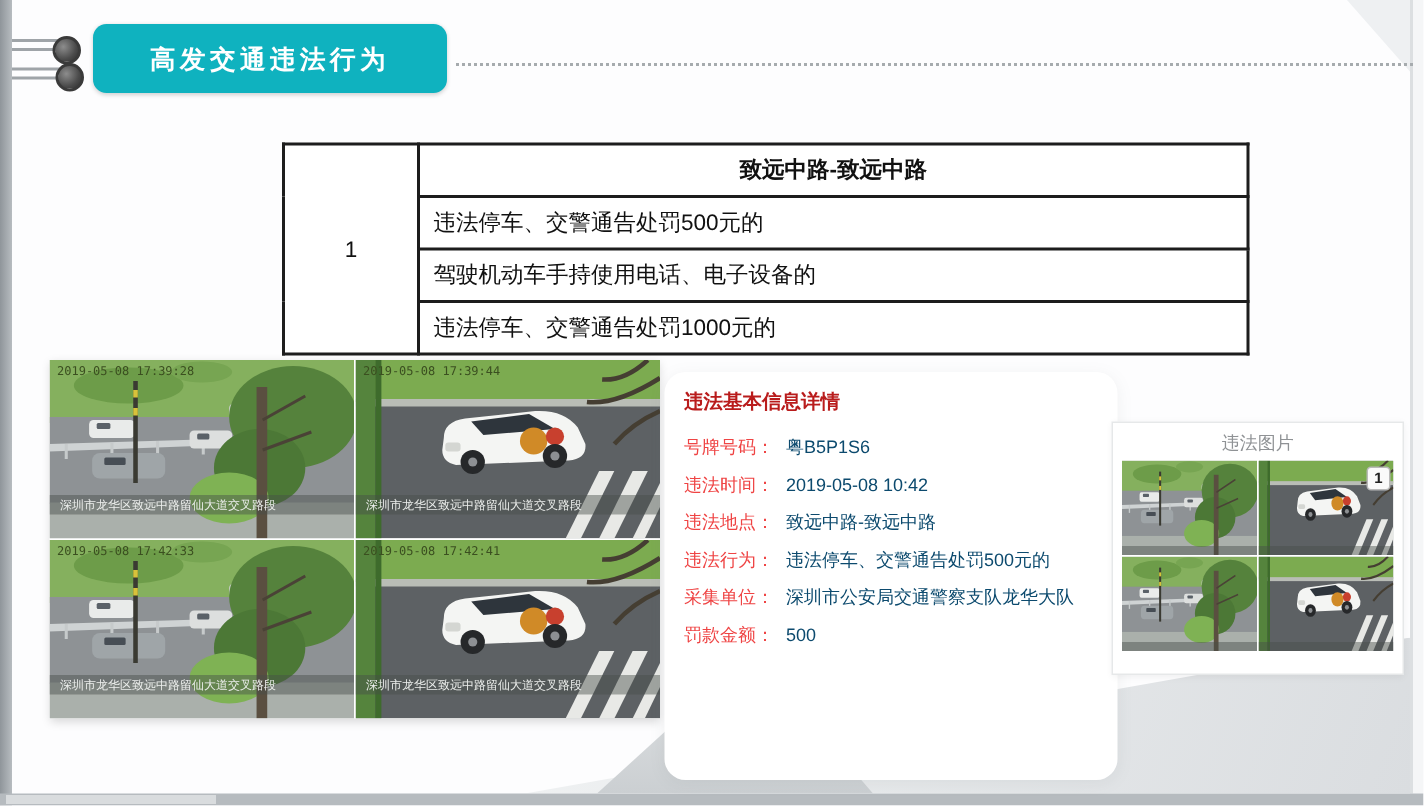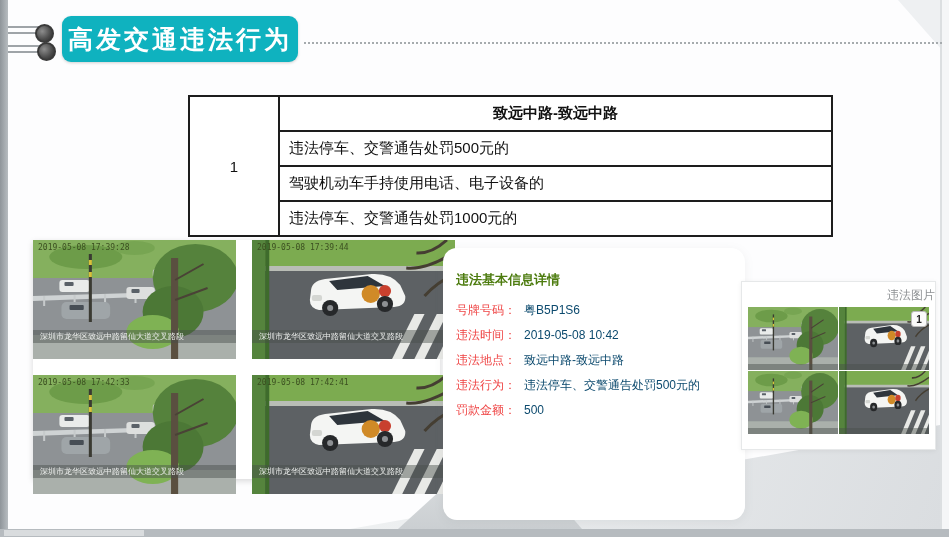--- a/index.html
+++ b/index.html
@@ -24,53 +24,53 @@
     background:linear-gradient(#d8dbdd,#cbcfd2);}
   .decor-corner{position:absolute;left:898px;top:0;width:51px;height:58px;
     clip-path:polygon(0 0,100% 0,100% 100%);background:#eef0f2;}
   
   .binder-line{position:absolute;height:2px;background:#9fa4a8;}
   .binder-circle{position:absolute;width:15px;height:15px;border-radius:50%;
     background:radial-gradient(circle at 35% 35%,#8d8d8d,#4b4b4b 60%,#2c2c2c);
     border:2px solid #3a3a3a;}
   .title-badge{position:absolute;left:62px;top:16px;width:236px;height:46px;
     background:#0fb2bf;border-radius:9px;display:flex;align-items:center;justify-content:center;
-    color:#ffffff;font-size:25px;font-weight:700;letter-spacing:3px;
+    color:#ffffff;font-size:17px;font-weight:700;letter-spacing:3px;
     box-shadow:0 1px 3px rgba(0,0,0,.18);}
   .title-dotted{position:absolute;left:304px;top:42px;width:638px;height:0;
     border-top:2px dotted #a6abae;}
   
   table.vio{position:absolute;left:188px;top:95px;width:645px;border-collapse:collapse;
     table-layout:fixed;background:#fff;}
   table.vio td{border:2px solid #1d1d1d;font-size:15px;color:#111;padding:4px 9px;height:25px;
     vertical-align:middle;}
   td.idx{width:70px;text-align:center;font-size:14px;}
   td.head{font-weight:700;font-size:16px;text-align:center;}
   
   .photo-grid{position:absolute;left:33px;top:240px;width:407px;height:239px;
-    display:grid;grid-template-columns:203px 203px;grid-template-rows:119px 119px;gap:16px;
+    display:grid;grid-template-columns:203px 203px;grid-template-rows:119px 119px;gap:1px;
     background:#fff;box-shadow:0 2px 6px rgba(0,0,0,.15);}
   .photo-tile{position:relative;overflow:hidden;}
   .photo-tile svg{position:absolute;left:0;top:0;width:100%;height:100%;}
   .ts{position:absolute;left:5px;top:3px;font-size:8px;line-height:9px;color:#3b4f20;
     font-family:"DejaVu Sans Mono",monospace;white-space:nowrap;}
   .cap{position:absolute;left:0;right:0;bottom:16px;height:13px;background:rgba(72,77,73,.45);
     color:#eceeec;font-size:8px;line-height:13px;padding-left:7px;white-space:nowrap;overflow:hidden;}
   
   .detail-card{position:absolute;left:443px;top:248px;width:302px;height:272px;background:#fff;
     border-radius:14px;box-shadow:0 2px 10px rgba(120,125,130,.10);}
   .detail{position:absolute;left:456px;top:259px;width:280px;}
-  .detail-title{font-size:13px;font-weight:700;color:#4d7c0f;margin:12px 0 15px 0;}
+  .detail-title{font-size:13px;font-weight:700;color:#b91c1c;margin:0 0 15px 0;}
   .field{display:flex;margin-bottom:12px;font-size:12px;line-height:13px;}
   .flabel{width:68px;flex:none;color:#ef4444;}
   .fvalue{color:#0c4a6e;white-space:nowrap;}
   
   .img-card{position:absolute;left:741px;top:281px;width:193px;height:167px;background:#fff;
     border:1px solid #e6e8e9;box-shadow:0 1px 5px rgba(0,0,0,.06);}
-  .img-card-title{text-align:right;font-size:12px;color:#8f9295;padding-top:5px;}
+  .img-card-title{text-align:center;font-size:12px;color:#8f9295;padding-top:5px;}
   .mini-grid{position:absolute;left:6px;top:25px;width:181px;height:127px;
     display:grid;grid-template-columns:90px 90px;grid-template-rows:63px 63px;gap:1px;background:#fff;}
   .mini-tile{position:relative;overflow:hidden;}
   .mini-tile svg{position:absolute;left:0;top:0;width:100%;height:100%;}
   .mini-cap{position:absolute;left:0;right:0;bottom:0;height:6px;background:rgba(72,77,73,.45);}
   .seq-badge{position:absolute;right:8px;top:29px;width:14px;height:14px;background:#fafafa;
     border:1px solid #b9b9b9;border-radius:3px;font-size:10px;font-weight:700;color:#222;
     display:flex;align-items:center;justify-content:center;z-index:5;}
   .hidden-defs{position:absolute;width:0;height:0;overflow:hidden;}
 </style>
@@ -212,20 +212,24 @@
   </div>
   <div class="field">
     <span class="flabel">违法地点：</span>
     <span class="fvalue">致远中路-致远中路</span>
   </div>
   <div class="field">
     <span class="flabel">违法行为：</span>
     <span class="fvalue">违法停车、交警通告处罚500元的</span>
   </div>
   <div class="field">
+    <span class="flabel">采集单位：</span>
+    <span class="fvalue">深圳市公安局交通警察支队龙华大队</span>
+  </div>
+  <div class="field">
     <span class="flabel">罚款金额：</span>
     <span class="fvalue">500</span>
   </div>
 </div>
 
 <div class="img-card">
   <div class="img-card-title">违法图片</div>
   <div class="seq-badge">1</div>
   <div class="mini-grid">
     <div class="mini-tile">

